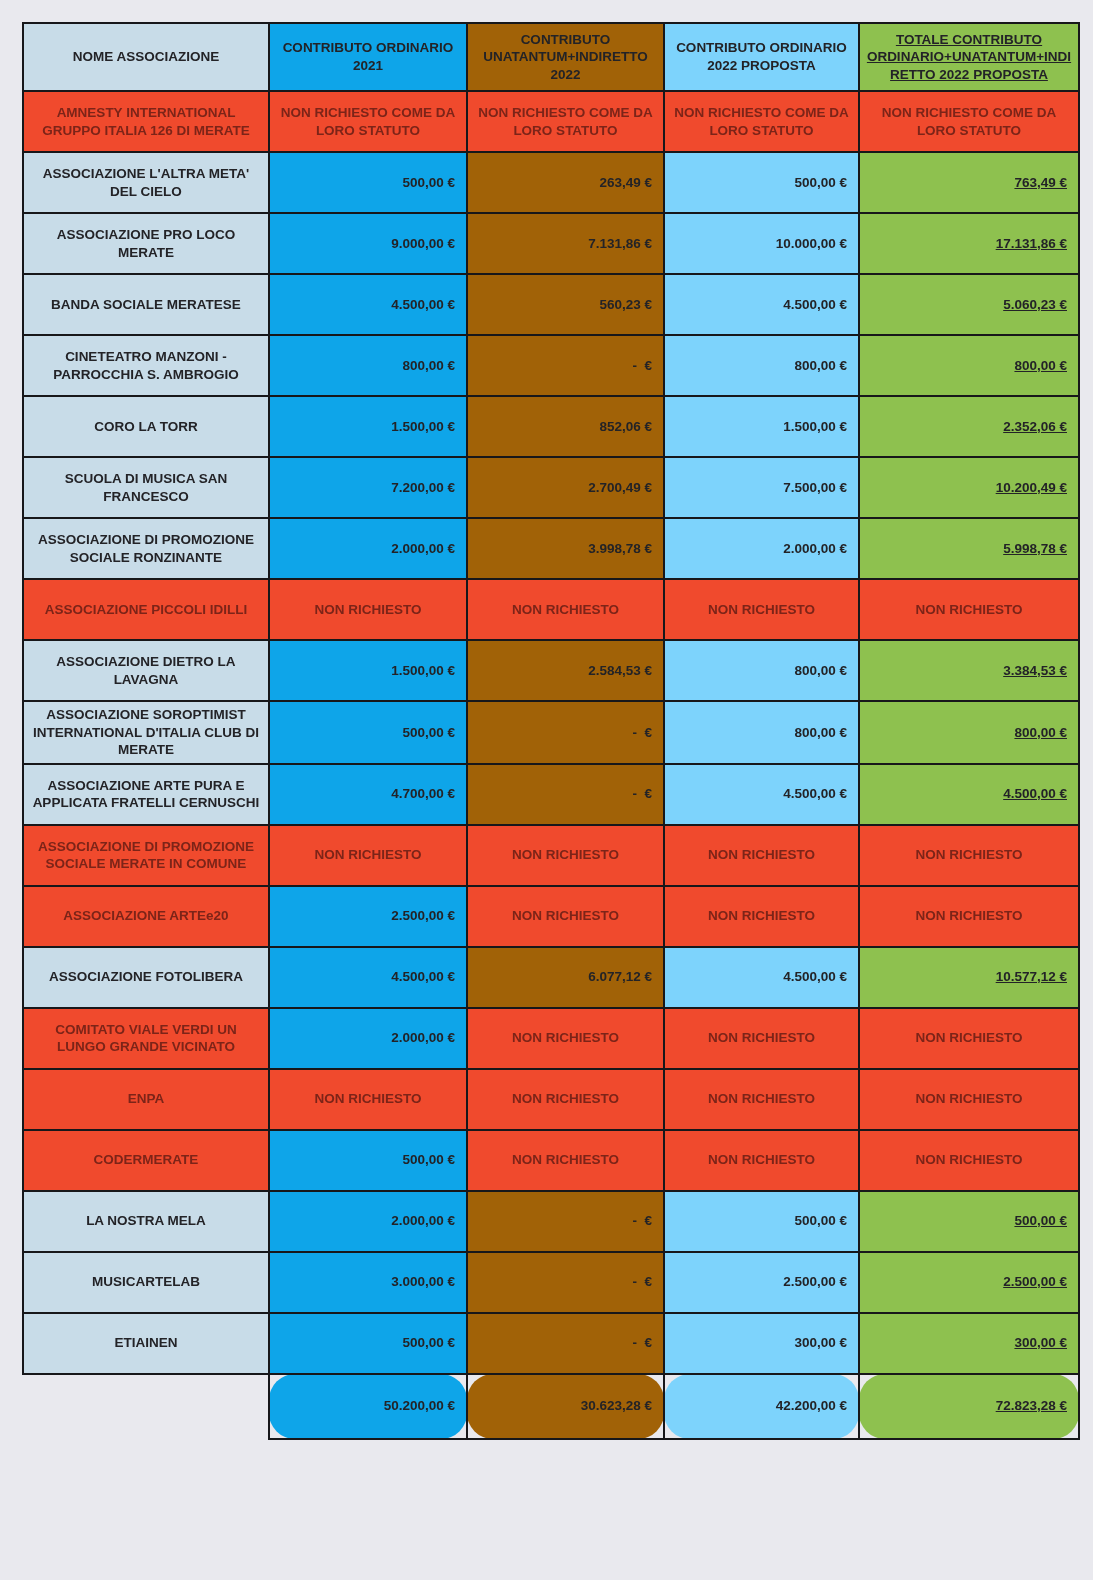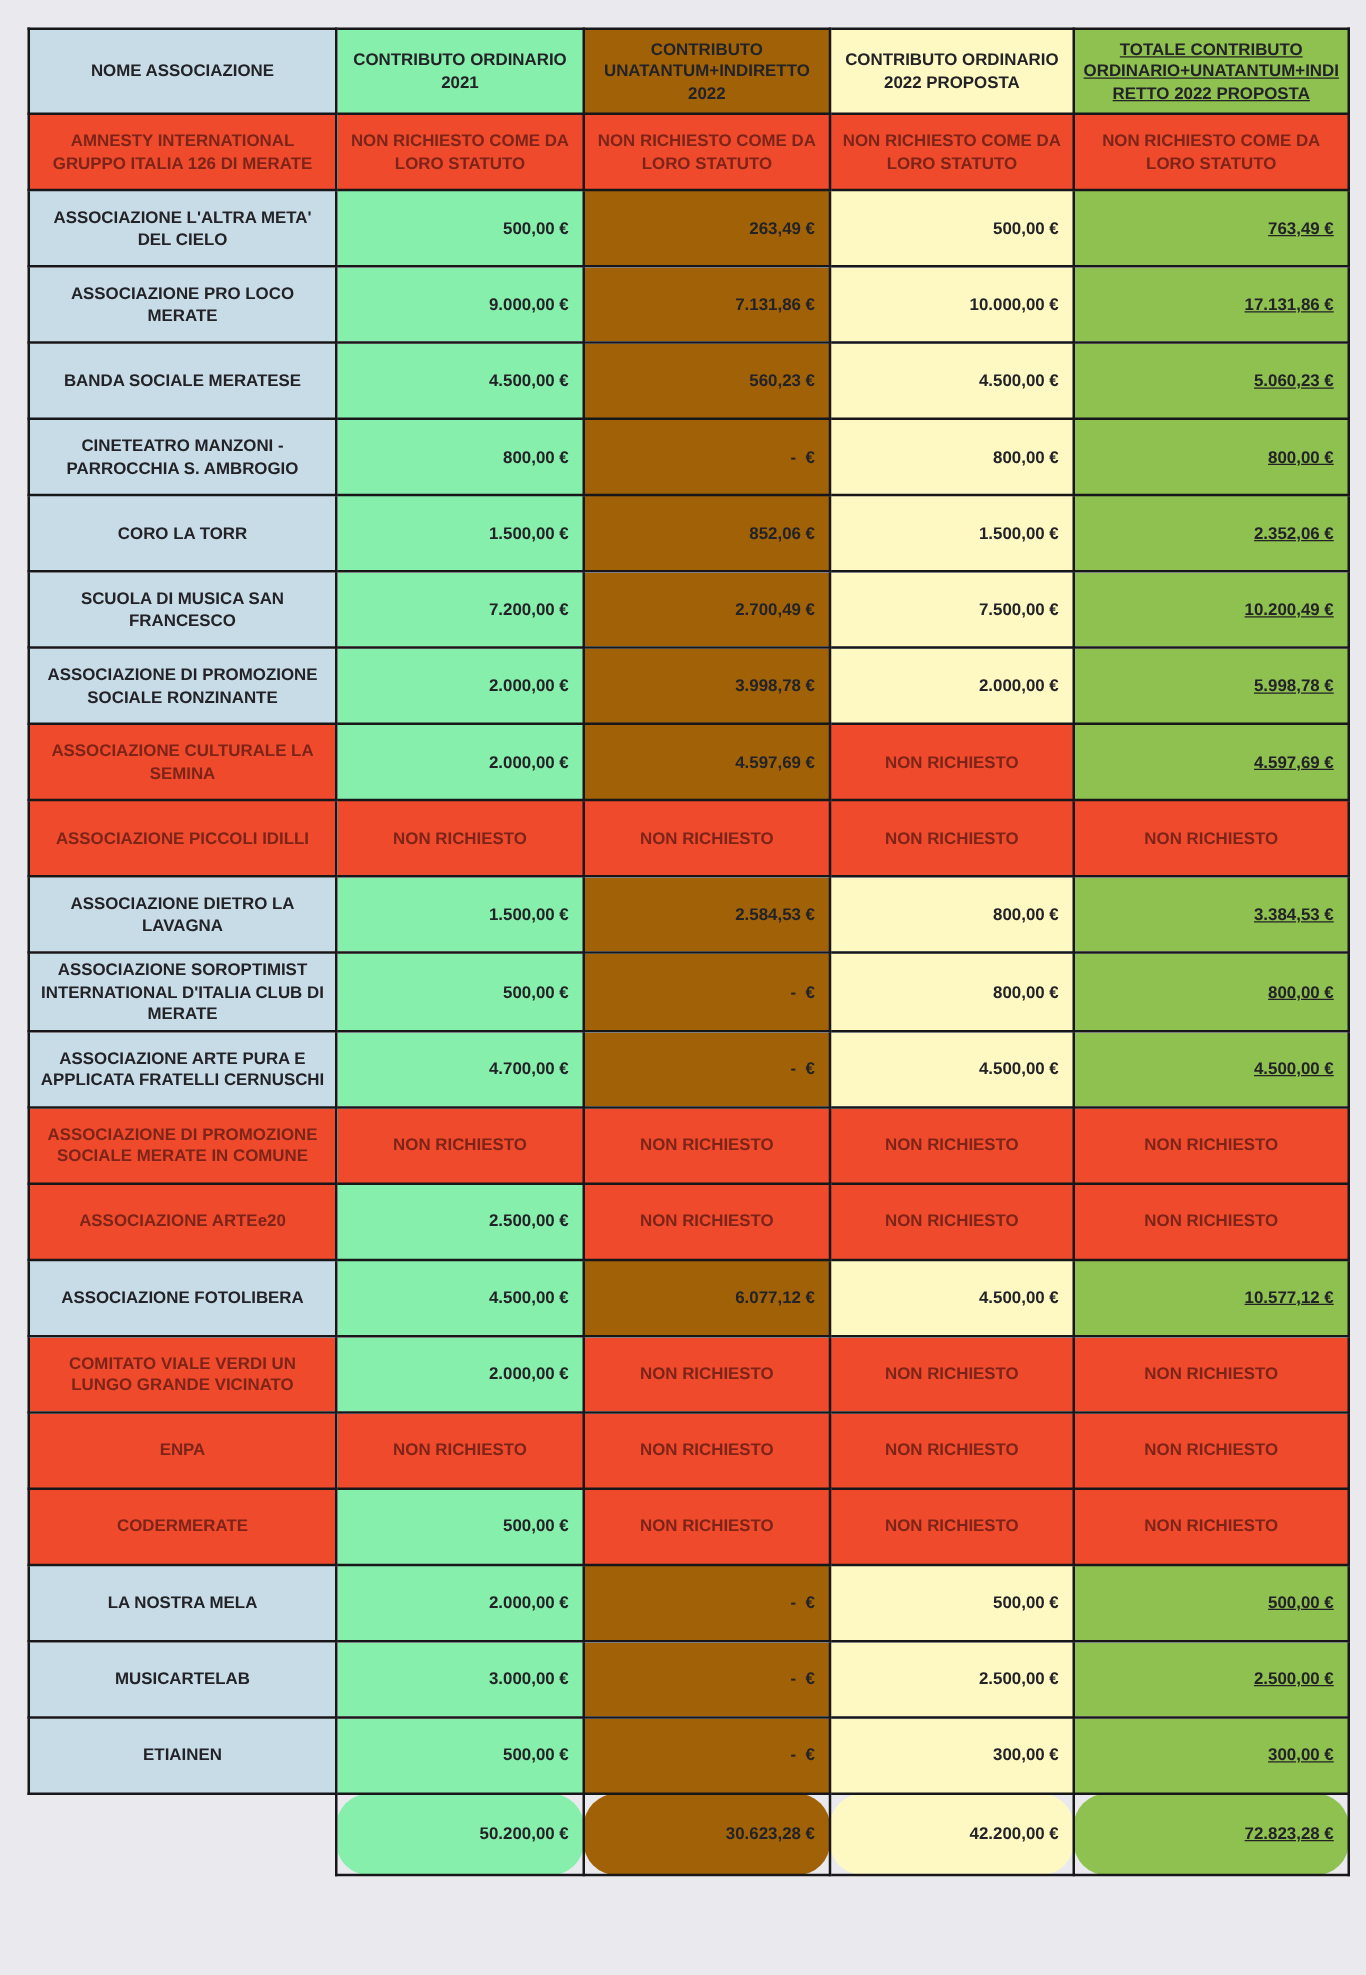--- a/index.html
+++ b/index.html
@@ -37,23 +37,23 @@
   thead th {
     height: 58px;
     text-align: center;
     vertical-align: middle;
   }
   tbody td {
     height: 51px;
     vertical-align: middle;
   }
   .col-name  { background: #c8dce8; }
-  .col-c2021 { background: #86efac; margin-left: 48px; }
+  .col-c2021 { background: #0ea5e9; margin-left: 48px; }
   .col-cuna  { background: #a16207; }
-  .col-cord  { background: #fef9c3; }
+  .col-cord  { background: #7dd3fc; }
   .col-ctot  { background: #8ec14f; text-decoration: underline; }
   .name-cell { text-align: center; }
   .value     { text-align: right; padding-right: 11px; }
   .cell-red  {
     background: #f04a2d !important;
     color: #7c2418 !important;
     text-align: center !important;
     padding-right: 6px !important;
   }
   tr.total-row td { height: 55px; border-radius: 26px; }
@@ -134,27 +134,20 @@
           <td class="value col-ctot">10.200,49 €</td>
         </tr>
         <tr>
           <td class="name-cell col-name">ASSOCIAZIONE DI PROMOZIONE SOCIALE RONZINANTE</td>
           <td class="value col-c2021">2.000,00 €</td>
           <td class="value col-cuna">3.998,78 €</td>
           <td class="value col-cord">2.000,00 €</td>
           <td class="value col-ctot">5.998,78 €</td>
         </tr>
         <tr>
-          <td class="name-cell cell-red">ASSOCIAZIONE CULTURALE LA SEMINA</td>
-          <td class="value col-c2021">2.000,00 €</td>
-          <td class="value col-cuna">4.597,69 €</td>
-          <td class="cell-red">NON RICHIESTO</td>
-          <td class="value col-ctot">4.597,69 €</td>
-        </tr>
-        <tr>
           <td class="name-cell cell-red">ASSOCIAZIONE PICCOLI IDILLI</td>
           <td class="cell-red">NON RICHIESTO</td>
           <td class="cell-red">NON RICHIESTO</td>
           <td class="cell-red">NON RICHIESTO</td>
           <td class="cell-red">NON RICHIESTO</td>
         </tr>
         <tr>
           <td class="name-cell col-name">ASSOCIAZIONE DIETRO LA LAVAGNA</td>
           <td class="value col-c2021">1.500,00 €</td>
           <td class="value col-cuna">2.584,53 €</td>

